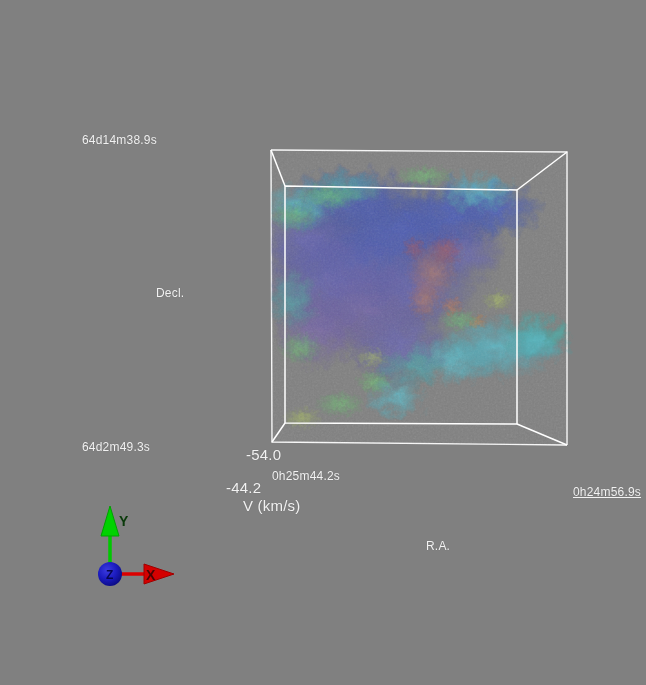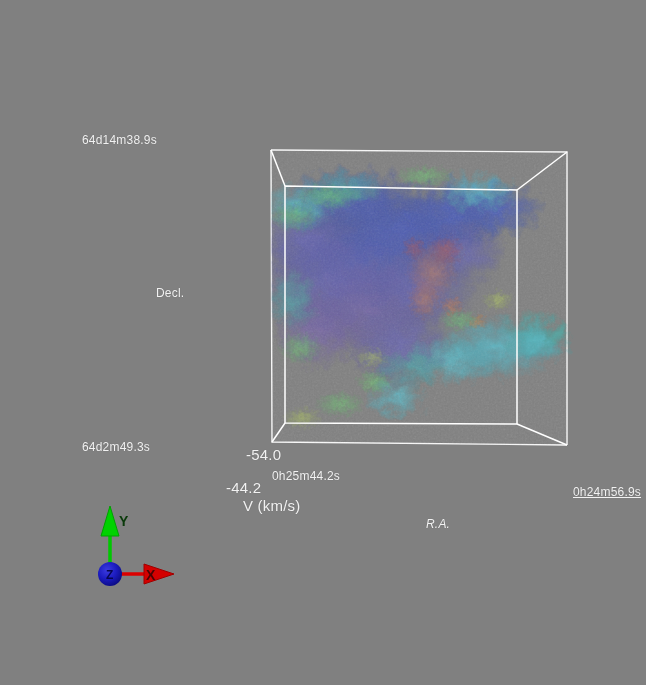--- a/index.html
+++ b/index.html
@@ -33,21 +33,21 @@
     text-shadow: 0 0 1px rgba(0,0,0,0.25);
     letter-spacing: 0.2px;
   }
   .lbl.small { font-size: 15px; }
 
   #dec-max    { left: 82px;  top: 133px; }
   #dec-min    { left: 82px;  top: 440px; }
   #dec-title  { left: 156px; top: 286px; }
   #ra-min     { left: 272px; top: 469px; }
   #ra-max     { left: 573px; top: 485px; text-decoration: underline; }
-  #ra-title   { left: 426px; top: 517px; font-style: italic; }
+  #ra-title   { left: 426px; top: 539px; }
   #vel-max    { left: 246px; top: 448px; }
   #vel-min    { left: 226px; top: 481px; }
   #vel-title  { left: 203px; top: 499px; margin-left: 40px; }
 
   
   #scene {
     position: absolute;
     left: 0; top: 0;
     width: 646px;
     height: 685px;

